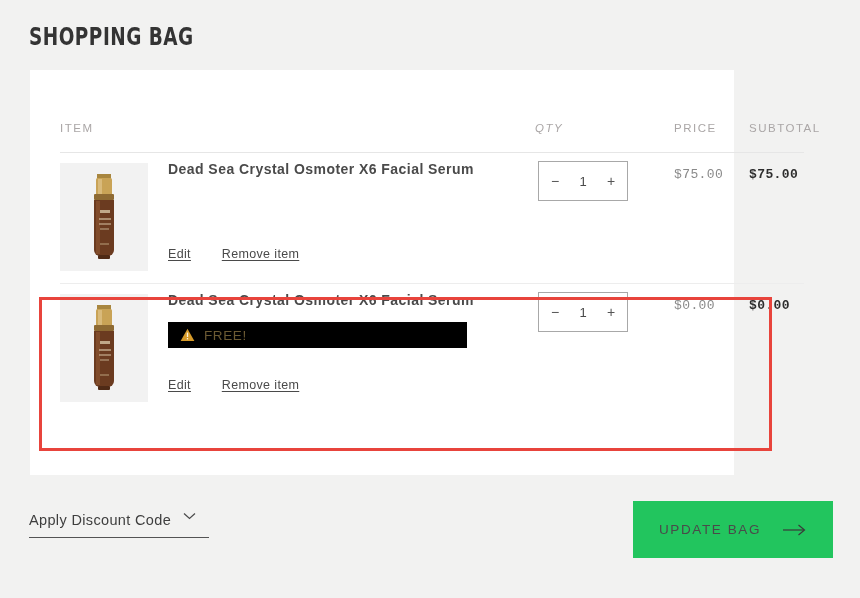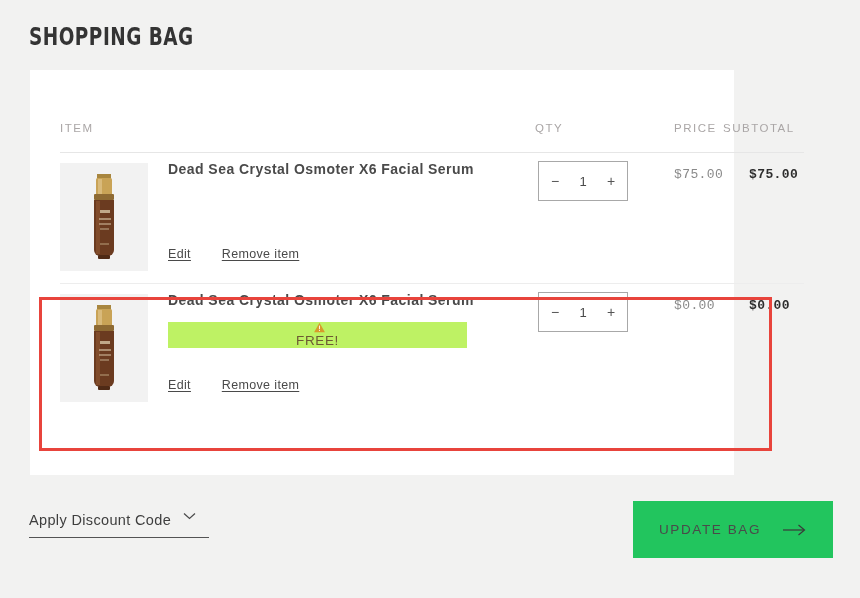--- a/index.html
+++ b/index.html
@@ -51,23 +51,23 @@
   }
   .col-label {
     position: absolute;
     top: 0;
     font-size: 11.5px;
     letter-spacing: 1.5px;
     color: #aaa6a6;
     white-space: nowrap;
   }
   .col-item { left: 0; }
-  .col-qty { left: 475px; }
+  .col-qty { left: 475px; font-style: italic; }
   .col-price { left: 614px; }
-  .col-subtotal { left: 663px; }
+  .col-subtotal { left: 689px; }
 
   
   .bag-row {
     position: absolute;
     left: 30px;
     width: 744px;
     height: 130px;
   }
   .row-1 { top: 83px; border-bottom: 1px solid #ededed; }
   .row-2 { top: 214px; }
@@ -93,24 +93,23 @@
     font-weight: 600;
     white-space: nowrap;
   }
 
   .free-badge {
     position: absolute;
     left: 108px;
     top: 38px;
     width: 299px;
     height: 26px;
-    background: #bef264;
+    background: #000000;
     display: flex;
     align-items: center;
-    flex-direction: column;
   }
   .free-badge .warn-icon {
     margin-left: 12px;
     margin-right: 9px;
     display: block;
   }
   .free-badge .free-text {
     font-size: 13.5px;
     letter-spacing: 0.6px;
     color: #6c5a33;

